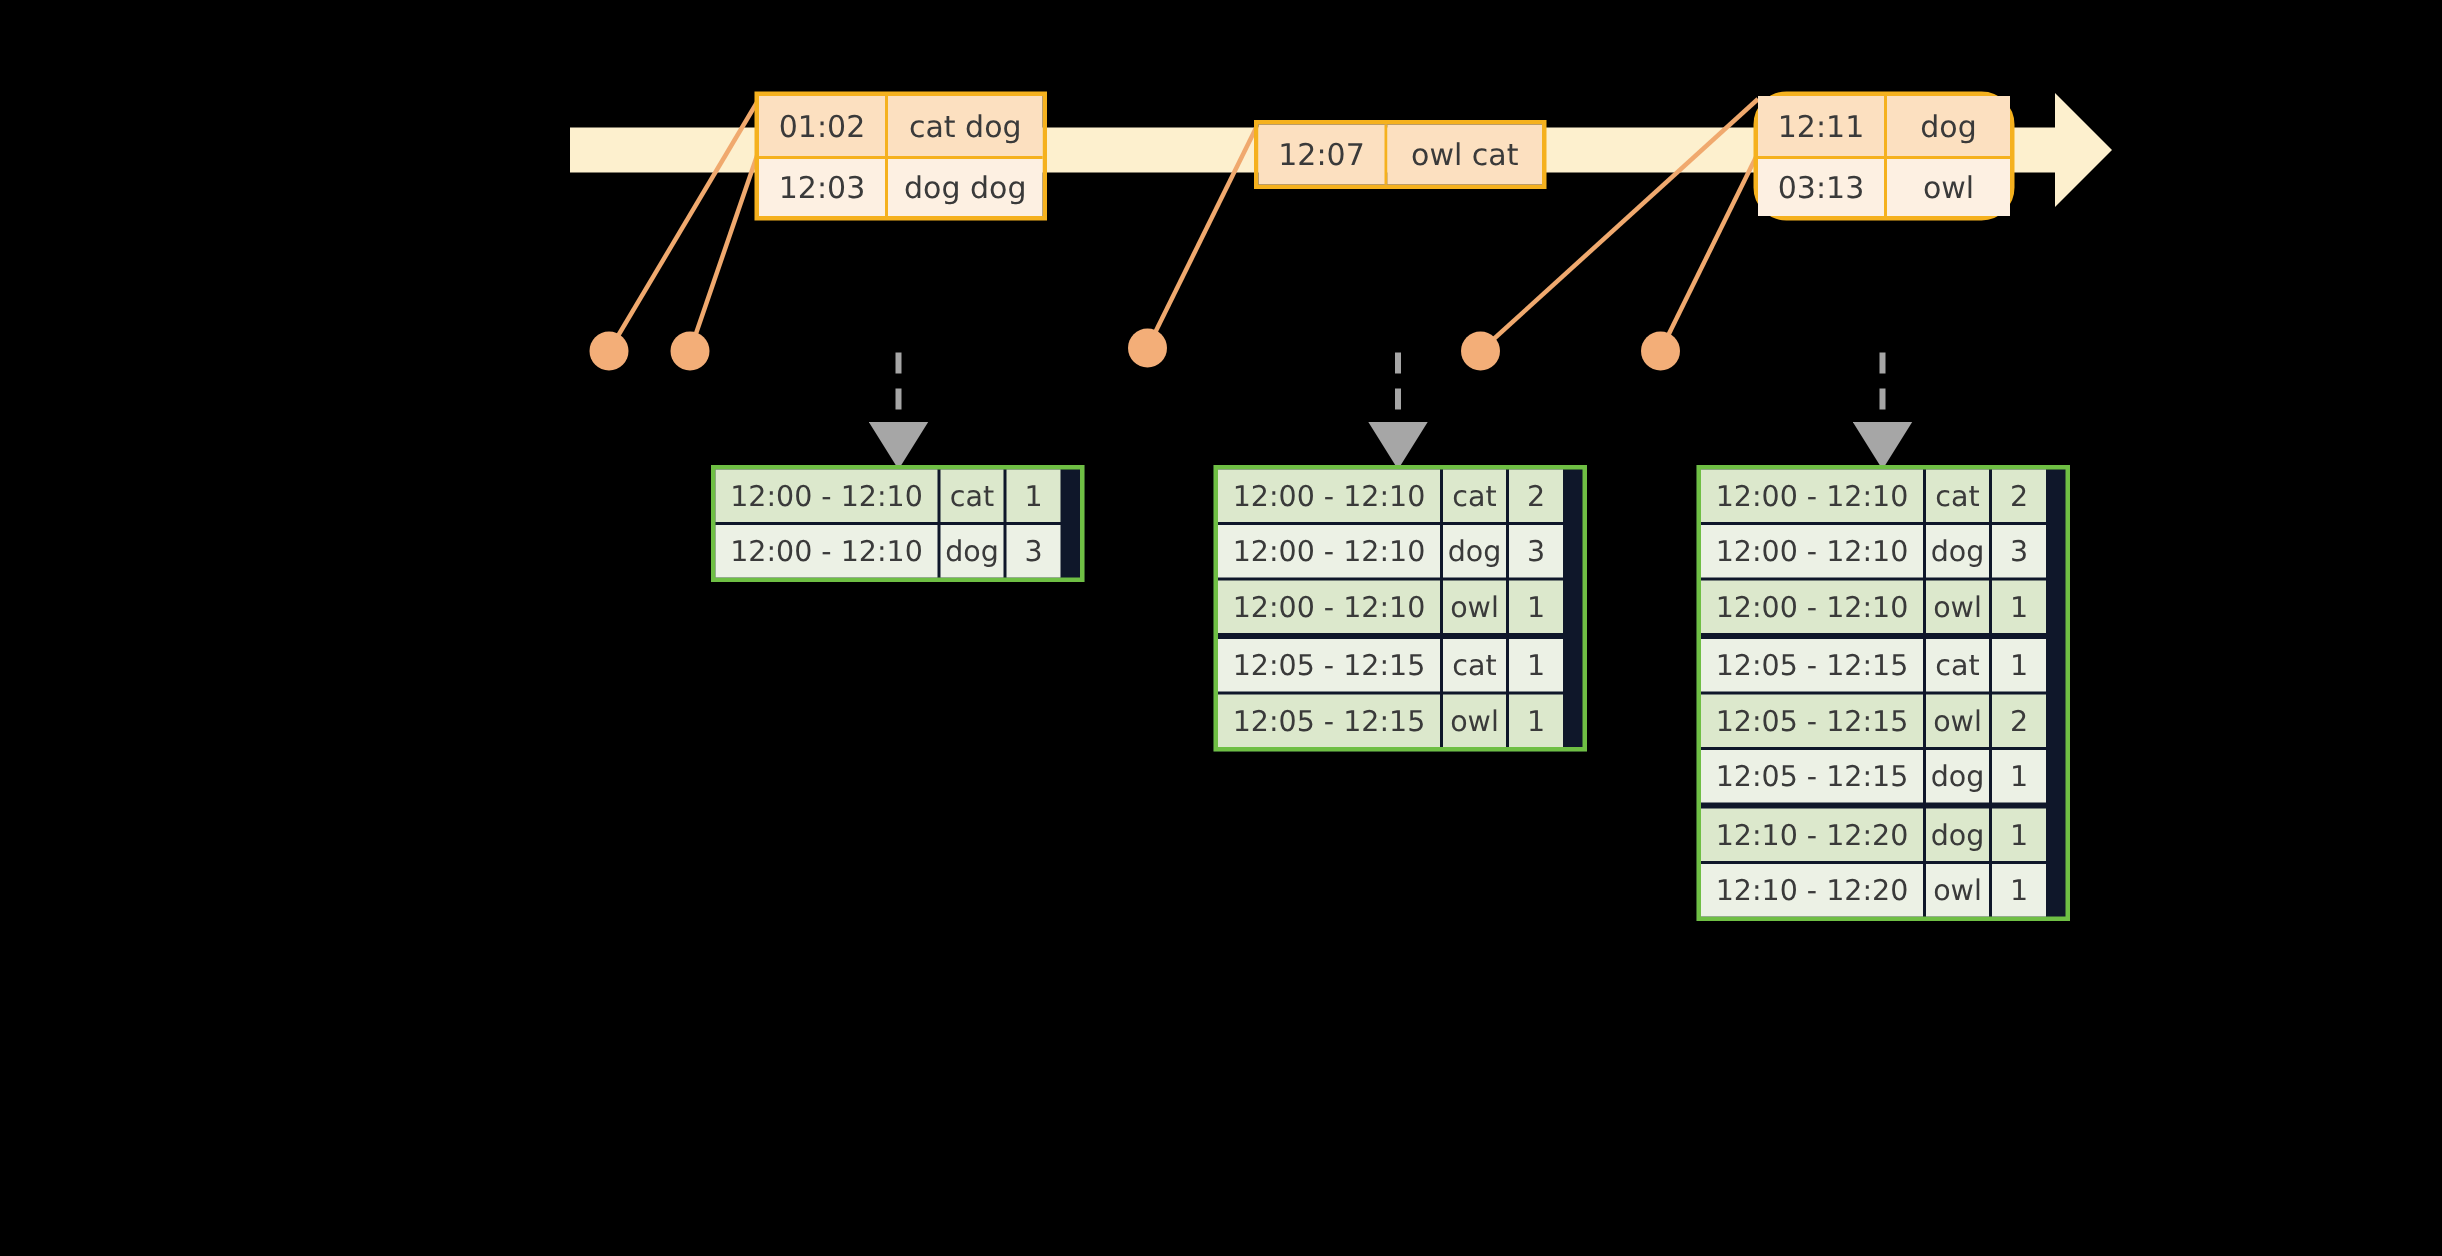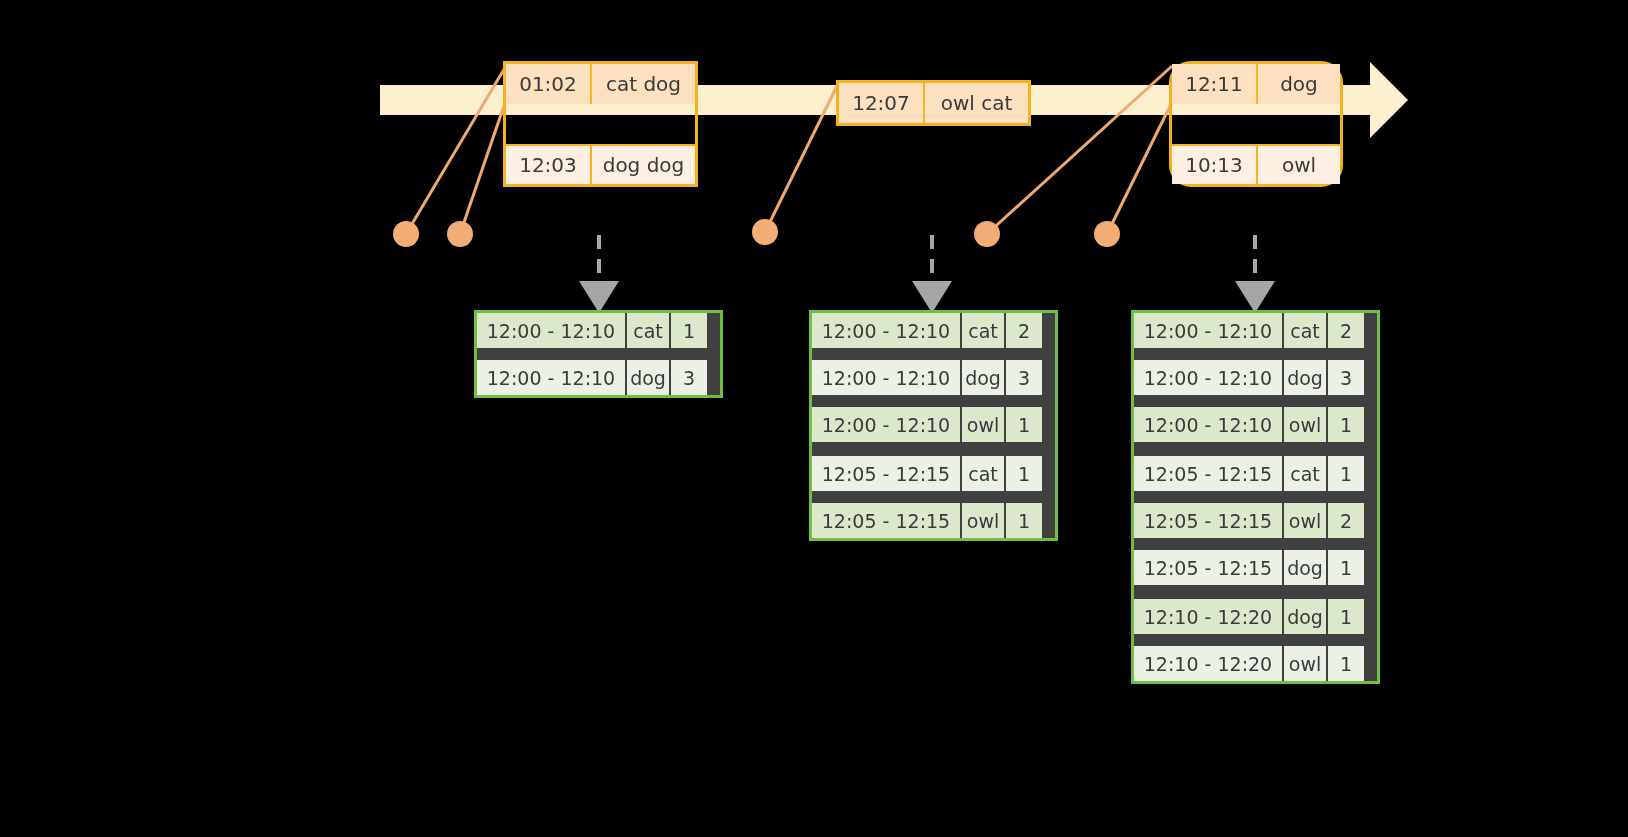--- a/index.html
+++ b/index.html
@@ -6,31 +6,31 @@
   body{width:1628px;height:837px;position:relative;overflow:hidden;
        font-family:"DejaVu Sans","Liberation Sans",sans-serif;}
   #stage{position:absolute;left:0;top:0;width:1628px;height:837px;}
 
   
   #timeline-svg{position:absolute;left:0;top:0;width:1628px;height:837px;pointer-events:none;}
 
   
   .event-box{position:absolute;border:3px solid #F5B11E;box-sizing:border-box;}
   .event-row{display:flex;height:40px;box-sizing:border-box;}
-  .event-row + .event-row{border-top:2px solid #F5B11E;margin-top:40px;}
+  .event-row + .event-row{border-top:2px solid #F5B11E;}
   .ev-time,.ev-words{display:flex;align-items:center;justify-content:center;
        font-size:20px;color:#3a3a3a;box-sizing:border-box;white-space:nowrap;}
   .ev-time{width:86px;border-right:2px solid #F5B11E;}
   .ev-words{flex:1;}
   .shade-a .ev-time,.shade-a .ev-words{background:#FCE0C0;}
   .shade-b .ev-time,.shade-b .ev-words{background:#FDF0E2;}
 
   
   .result-table{position:absolute;border:3px solid #6FBF44;box-sizing:border-box;
-       background:#404040;display:flex;flex-direction:column;gap:12px;padding:0;}
+       background:#0f172a;display:flex;flex-direction:column;gap:2px;padding:0;}
   .rt-row{display:flex;height:35px;box-sizing:border-box;gap:2px;}
   .rt-win,.rt-word,.rt-cnt{display:flex;align-items:center;justify-content:center;
        font-size:19px;color:#3a3a3a;box-sizing:border-box;white-space:nowrap;}
   .rt-win{width:148px;}
   .rt-word{width:42px;}
   .rt-cnt{width:36px;}
   .g-a .rt-win,.g-a .rt-word,.g-a .rt-cnt{background:#DCE8CC;}
   .g-b .rt-win,.g-b .rt-word,.g-b .rt-cnt{background:#ECF1E5;}
   .grp-sep{margin-top:2px;}
 
@@ -94,21 +94,21 @@
       <div class="ev-words">owl cat</div>
     </div>
   </div>
 
   <div class="event-box" style="left:1169px;top:61px;width:174px;border-radius:22px;">
     <div class="event-row shade-a">
       <div class="ev-time">12:11</div>
       <div class="ev-words">dog</div>
     </div>
     <div class="event-row shade-b">
-      <div class="ev-time">10:13</div>
+      <div class="ev-time">03:13</div>
       <div class="ev-words">owl</div>
     </div>
   </div>
 
   <div class="result-table t1" id="rt1">
       <div class="rt-row g-a">
         <div class="rt-win">12:00 - 12:10</div>
         <div class="rt-word">cat</div>
         <div class="rt-cnt">1</div>
       </div>

